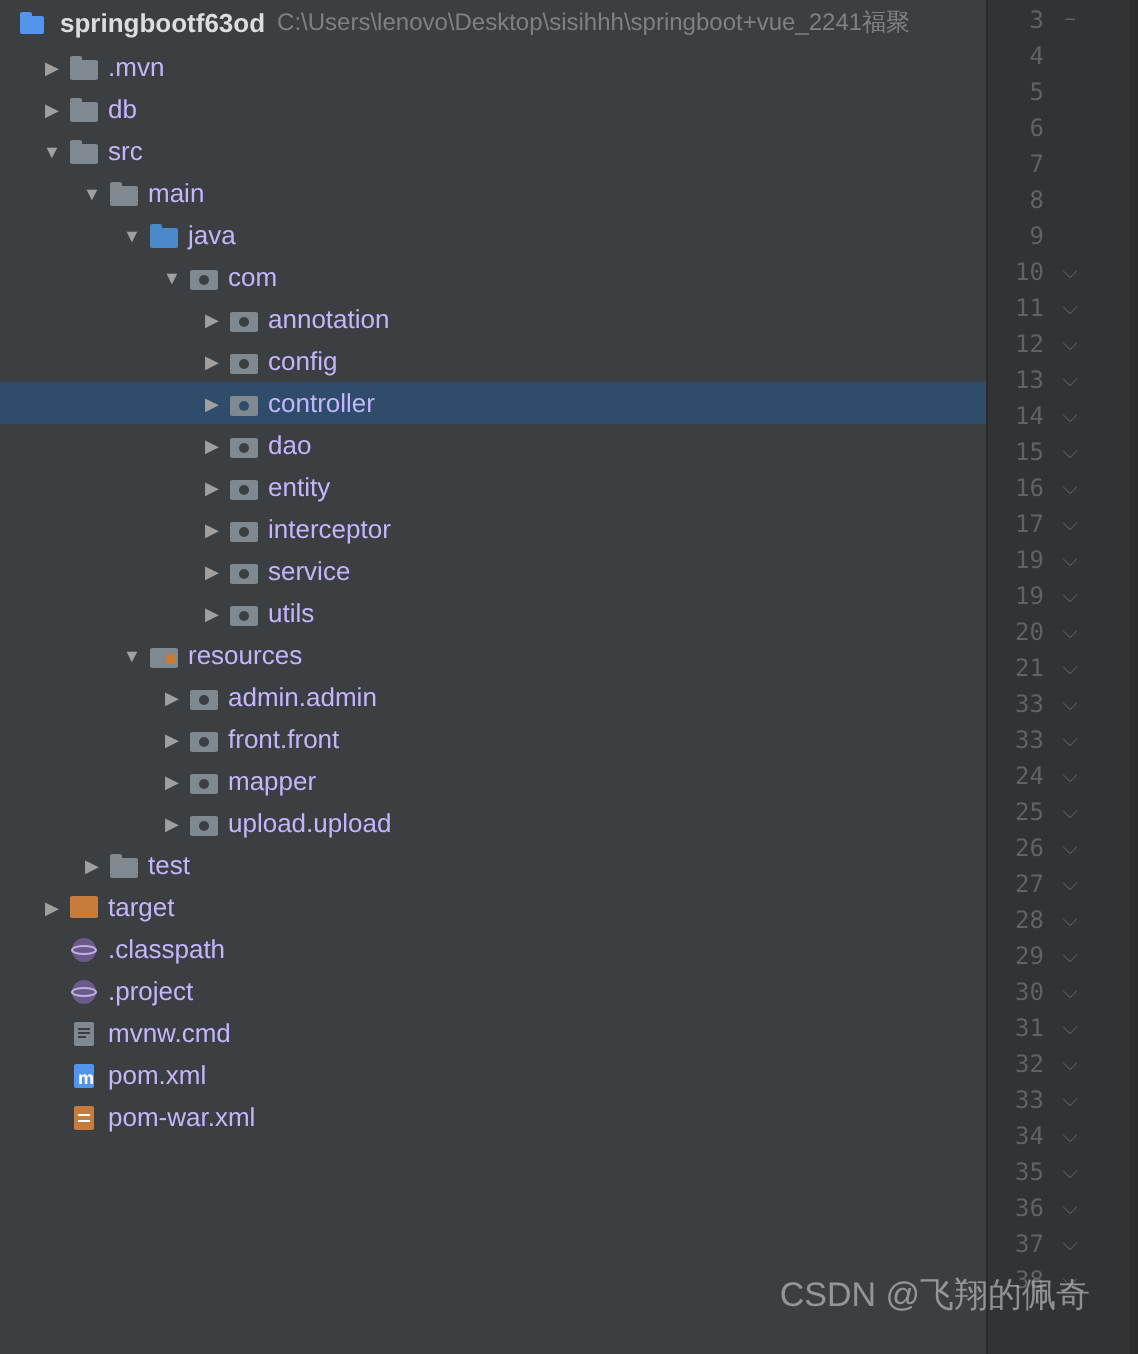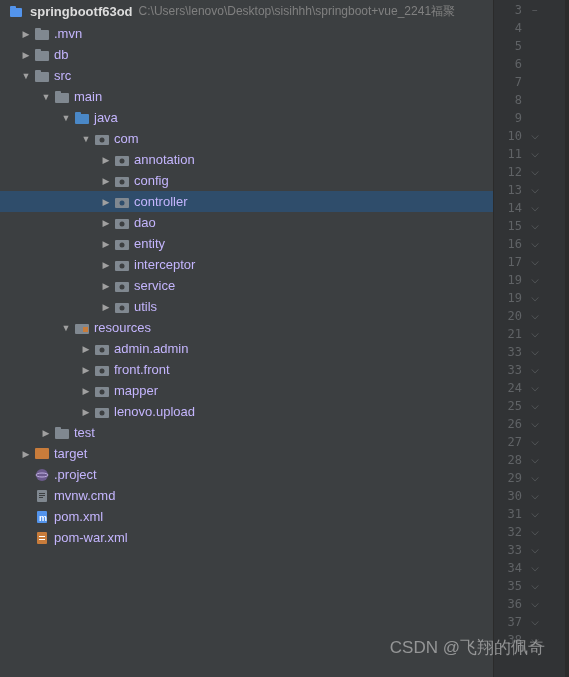--- a/index.html
+++ b/index.html
@@ -360,21 +360,21 @@
 
   <div class="tree-row">
     <span class="indent" style="width:80px"></span>
     <span class="arrow">▶</span>
     <span class="icon folder-pkg">
         <svg width="14" height="12">
           <rect x="0" y="2" width="14" height="10" fill="#808890" rx="1"></rect>
           <circle cx="7" cy="7" r="2.5" fill="#3c3f41"></circle>
         </svg>
       </span>
-    <span class="label">lenovo.upload</span>
+    <span class="label">upload.upload</span>
   </div>
 
 
   <div class="tree-row">
     <span class="indent" style="width:40px"></span>
     <span class="arrow">▶</span>
     <span class="icon folder-gray">
         <svg width="14" height="12">
           <rect x="0" y="2" width="14" height="10" fill="#808890" rx="1"></rect>
           <rect x="0" y="0" width="6" height="4" fill="#808890" rx="1"></rect>
@@ -385,20 +385,31 @@
 
   <div class="tree-row">
     <span class="indent" style="width:20px"></span>
     <span class="arrow">▶</span>
     <span class="icon">
         <span class="folder-orange"></span>
       </span>
     <span class="label">target</span>
   </div>
 
+  <div class="tree-row">
+    <span class="indent" style="width:20px"></span>
+    <span class="arrow-spacer"></span>
+    <span class="icon file-eclipse">
+        <svg width="14" height="14">
+          <circle cx="7" cy="7" r="6" fill="#6b5a8c"></circle>
+          <ellipse cx="7" cy="7" rx="6" ry="2" fill="none" stroke="#c0b0e0" stroke-width="1"></ellipse>
+        </svg>
+      </span>
+    <span class="label">.classpath</span>
+  </div>
 
 
 
   <div class="tree-row">
     <span class="indent" style="width:20px"></span>
     <span class="arrow-spacer"></span>
     <span class="icon file-eclipse">
         <svg width="14" height="14">
           <circle cx="7" cy="7" r="6" fill="#6b5a8c"></circle>
           <ellipse cx="7" cy="7" rx="6" ry="2" fill="none" stroke="#c0b0e0" stroke-width="1"></ellipse>

